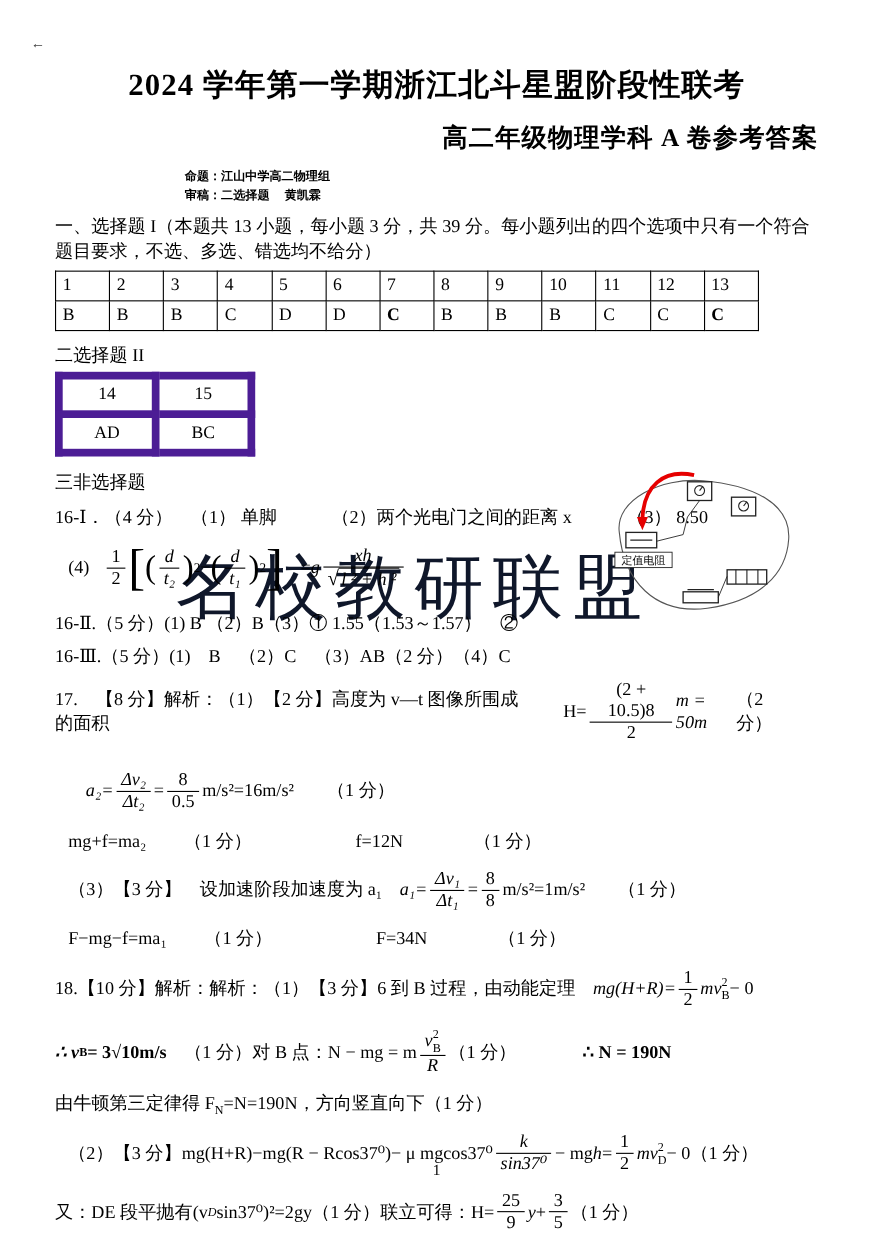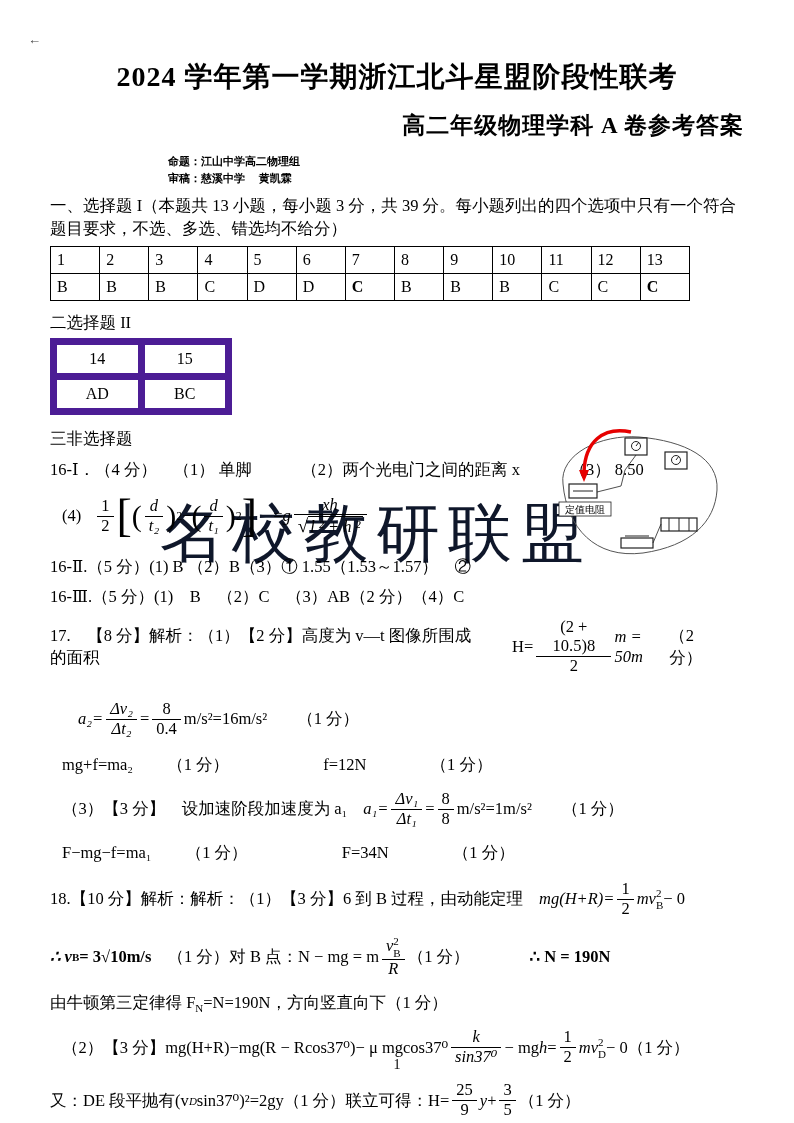--- a/index.html
+++ b/index.html
@@ -52,21 +52,21 @@
 
   <div class="watermark">名校教研联盟</div>
 
   <div class="content">
 
     <h1>2024 学年第一学期浙江北斗星盟阶段性联考</h1>
     <h2>高二年级物理学科 A 卷参考答案</h2>
 
     <div class="meta">
       <p>命题：江山中学高二物理组</p>
-      <p>审稿：慈溪中学　 黄凯霖</p>
+      <p>审稿：二选择题　 黄凯霖</p>
     </div>
 
     <p class="line mt8">一、选择题 I（本题共 13 小题，每小题 3 分，共 39 分。每小题列出的四个选项中只有一个符合题目要求，不选、多选、错选均不给分）</p>
 
     <table class="t1">
       <tbody>
         <tr>
           <td>1</td>
           <td>2</td>
           <td>3</td>
@@ -165,21 +165,21 @@
 
     <div class="fx mt24 f16 ind">
       <span class="gap16 it">a₂=</span>
       <span class="fr it">
         <span class="n">Δv₂</span>
         <span class="d">Δt₂</span>
       </span>
       <span>=</span>
       <span class="fr">
         <span class="n">8</span>
-        <span class="d">0.4</span>
+        <span class="d">0.5</span>
       </span>
       <span>m/s²=16m/s²</span>
       <span class="gap30">（1 分）</span>
     </div>
 
     <p class="line mt14 ind">
       <span>mg+f=ma₂</span>
       <span class="gap30">（1 分）</span>
       <span class="gap90">f=12N</span>
       <span class="gap60">（1 分）</span>

